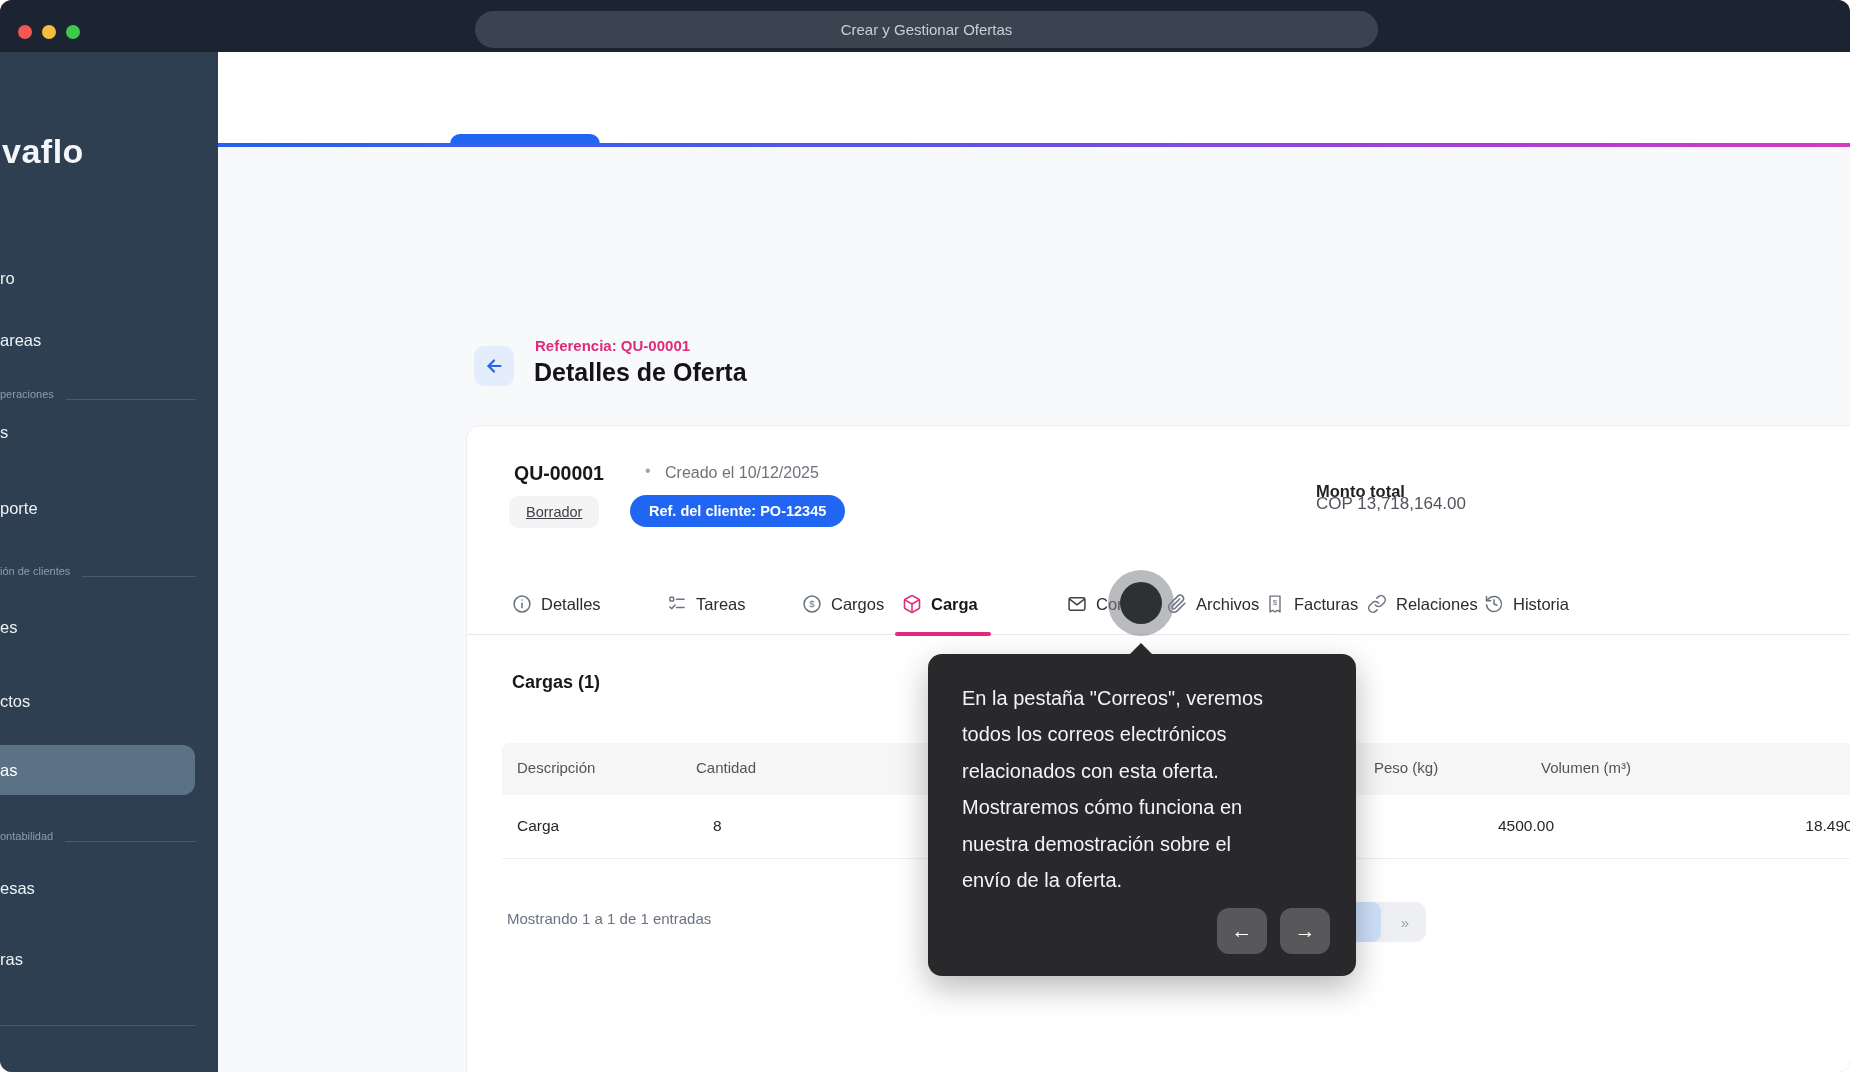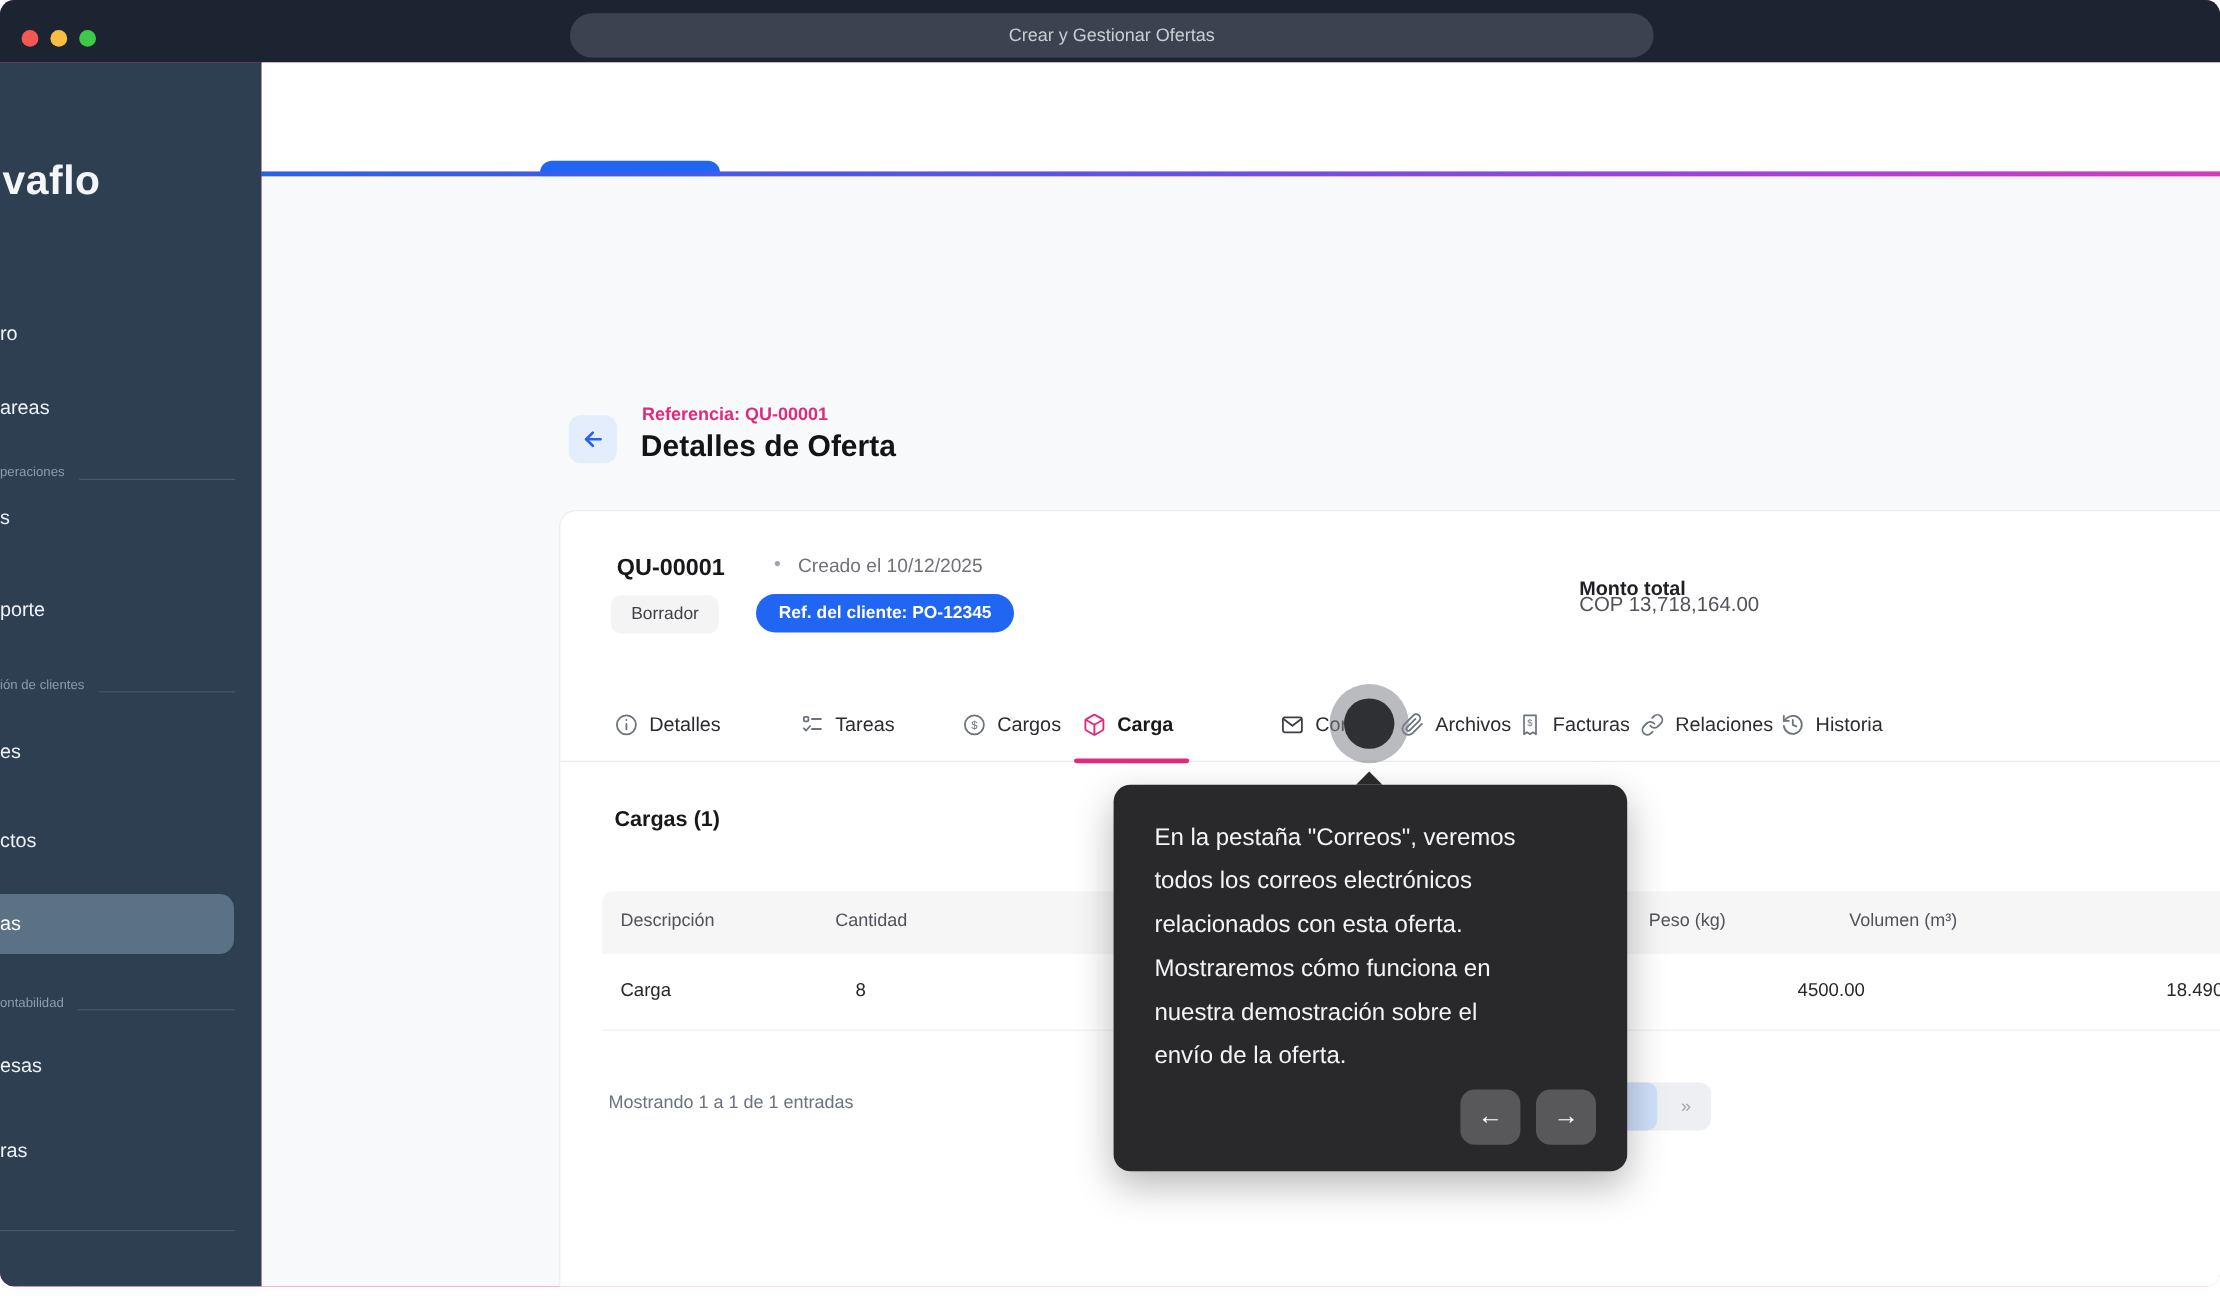--- a/index.html
+++ b/index.html
@@ -36,21 +36,21 @@
   .backbtn { position:absolute; left:256px; top:199px; width:40px; height:40px;
     background:#e4edfc; border-radius:10px; display:flex; align-items:center; justify-content:center; }
   .refline { position:absolute; left:317px; top:190px; font-size:15px; font-weight:600; color:#e02a7c; }
   .pagetitle { position:absolute; left:316px; top:211px; font-size:25px; font-weight:700; color:#141418; }
   .card { position:absolute; left:248px; top:278px; width:1640px; height:772px; background:#ffffff;
     border:1px solid #ecedf0; border-radius:14px; }
   .quid { position:absolute; left:47px; top:36px; font-size:19.5px; font-weight:700; color:#18181b; }
   .qudot { position:absolute; left:178px; top:36px; font-size:16px; color:#9ca3af; }
   .qucreated { position:absolute; left:198px; top:38px; font-size:16px; color:#71717a; }
   .badge-status { position:absolute; left:42px; top:70px; padding:8px 17px; background:#f4f4f5;
-    border-radius:9px; font-size:14.5px; font-weight:500; color:#3f3f46; }
+    border-radius:9px; font-size:14.5px; font-weight:500; color:#3f3f46;text-decoration:underline; }
   .badge-ref { position:absolute; left:163px; top:69px; padding:8px 19px; background:#2166f3;
     border-radius:19px; font-size:14.5px; font-weight:600; color:#ffffff; }
   .monto-l { position:absolute; left:849px; top:36px; font-size:16.5px; font-weight:700; color:#1f2023;margin-top:20px; }
   .monto-v { position:absolute; left:849px; top:68px; font-size:17px; color:#52525b; }
   .tabsrow { position:absolute; left:0; right:0; top:155px; height:54px; border-bottom:1px solid #e8e9eb; }
   .tab { position:absolute; top:13px; display:flex; align-items:center; gap:9px;
     font-size:16.5px; font-weight:500; color:#2b2b30; cursor:pointer; }
   .tab-underline { position:absolute; left:428px; bottom:-2px; width:96px; height:4px;
     background:#e12a7d; border-radius:2px; }
   .cargoh { position:absolute; left:45px; top:246px; font-size:18px; font-weight:700; color:#18181b; }

